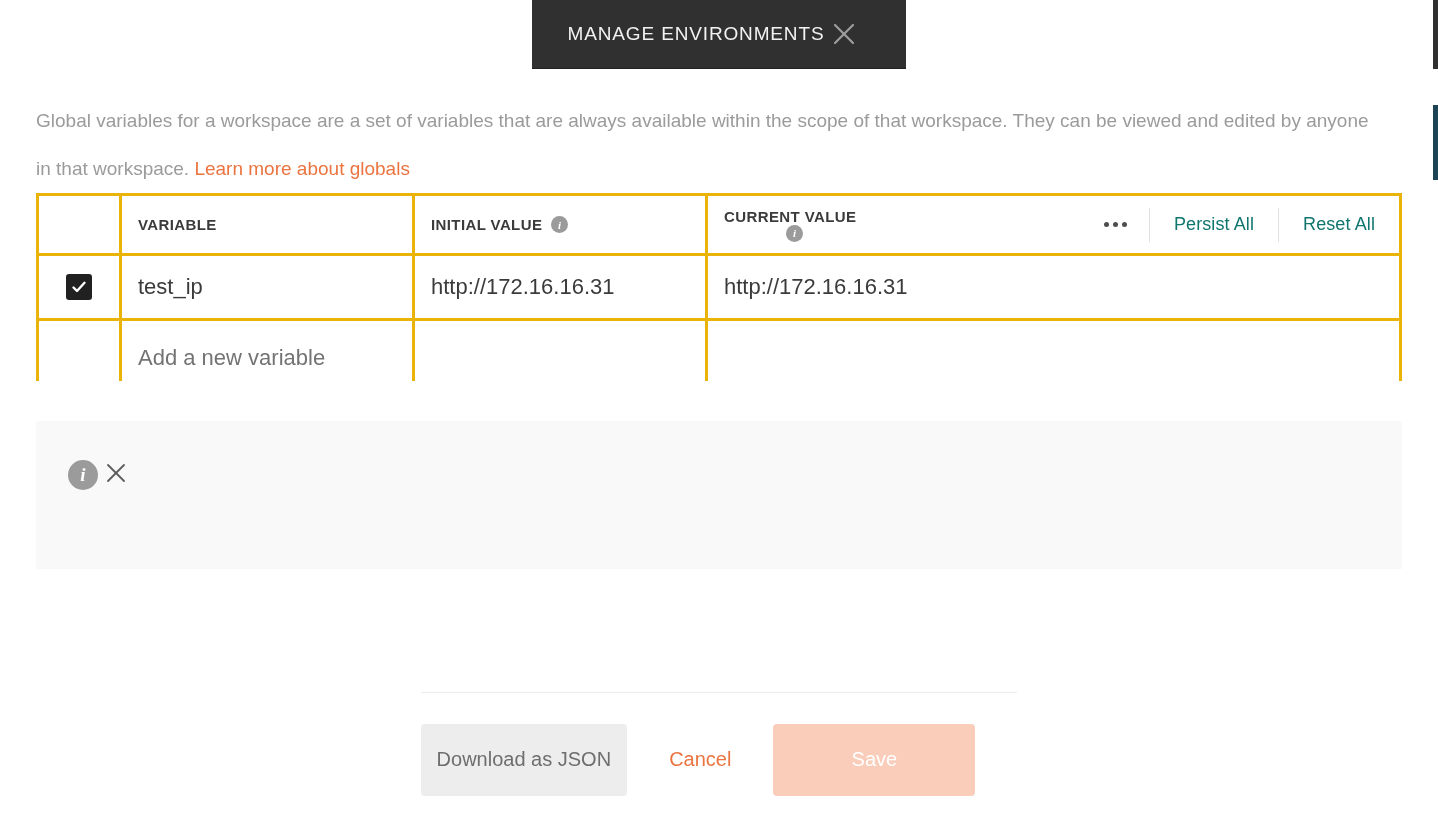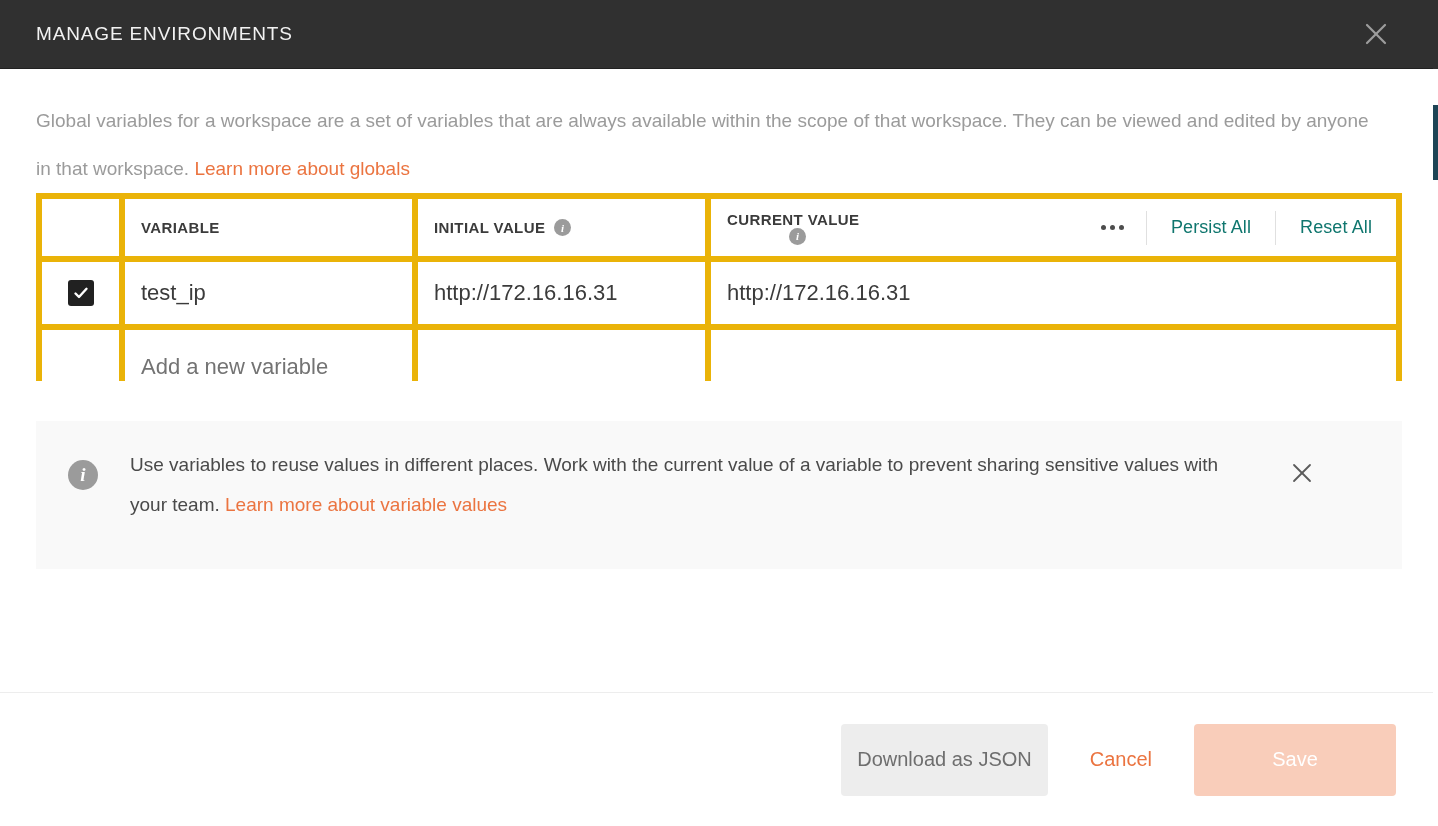--- a/index.html
+++ b/index.html
@@ -17,20 +17,21 @@
   }
 
   .modal {
     position: relative;
     width: 1438px;
     height: 826px;
     box-sizing: border-box;
     display: flex;
     flex-direction: column;
     background: #ffffff;
+    align-items: center;
   }
 
   
   .modal-header {
     height: 69px;
     min-height: 69px;
     background: #303030;
     display: flex;
     align-items: center;
     justify-content: space-between;
@@ -94,21 +95,21 @@
     border-collapse: collapse;
     box-sizing: border-box;
     table-layout: fixed;
   }
   .var-table col.c-check { width: 83px; }
   .var-table col.c-name  { width: 293px; }
   .var-table col.c-init  { width: 293px; }
   .var-table col.c-curr  { width: auto; }
 
   .var-table th, .var-table td {
-    border: 6px solid #eab308;
+    border: 3px solid #eab308;
     padding: 0;
     vertical-align: middle;
   }
 
   thead th {
     height: 57px;
     background: #ffffff;
   }
   .th-inner {
     display: flex;
@@ -440,23 +441,20 @@
             <td>
               <div class="cell-pad"></div>
             </td>
           </tr>
         </tbody>
       </table>
     </div>
 
     <div class="callout">
       <div class="callout-icon">i</div>
-      <div class="callout-text">
-        <span>Use variables to reuse values in different places. Work with the current value of a variable to prevent sharing sensitive values with your team. </span><a class="link">Learn more about variable values</a>
-      </div>
       <div class="callout-close">
         <svg width="24" height="24" viewBox="0 0 24 24" aria-hidden="true">
           <line x1="4" y1="4" x2="20" y2="20" stroke="#5b5b5b" stroke-width="1.8" stroke-linecap="round"></line>
           <line x1="20" y1="4" x2="4" y2="20" stroke="#5b5b5b" stroke-width="1.8" stroke-linecap="round"></line>
         </svg>
       </div>
     </div>
 
   </div>
 

